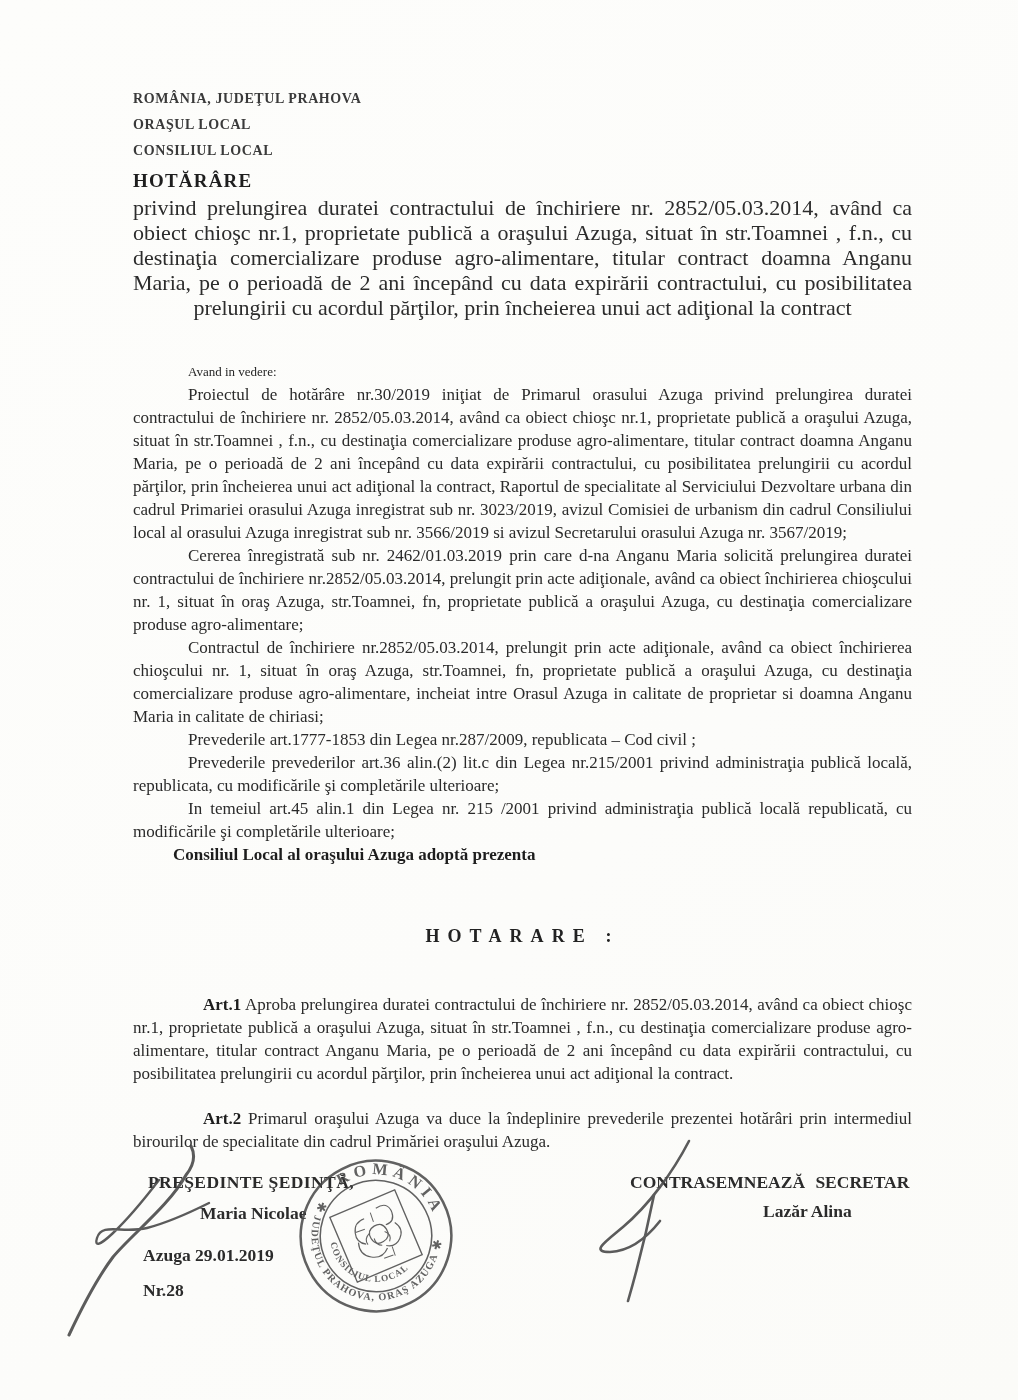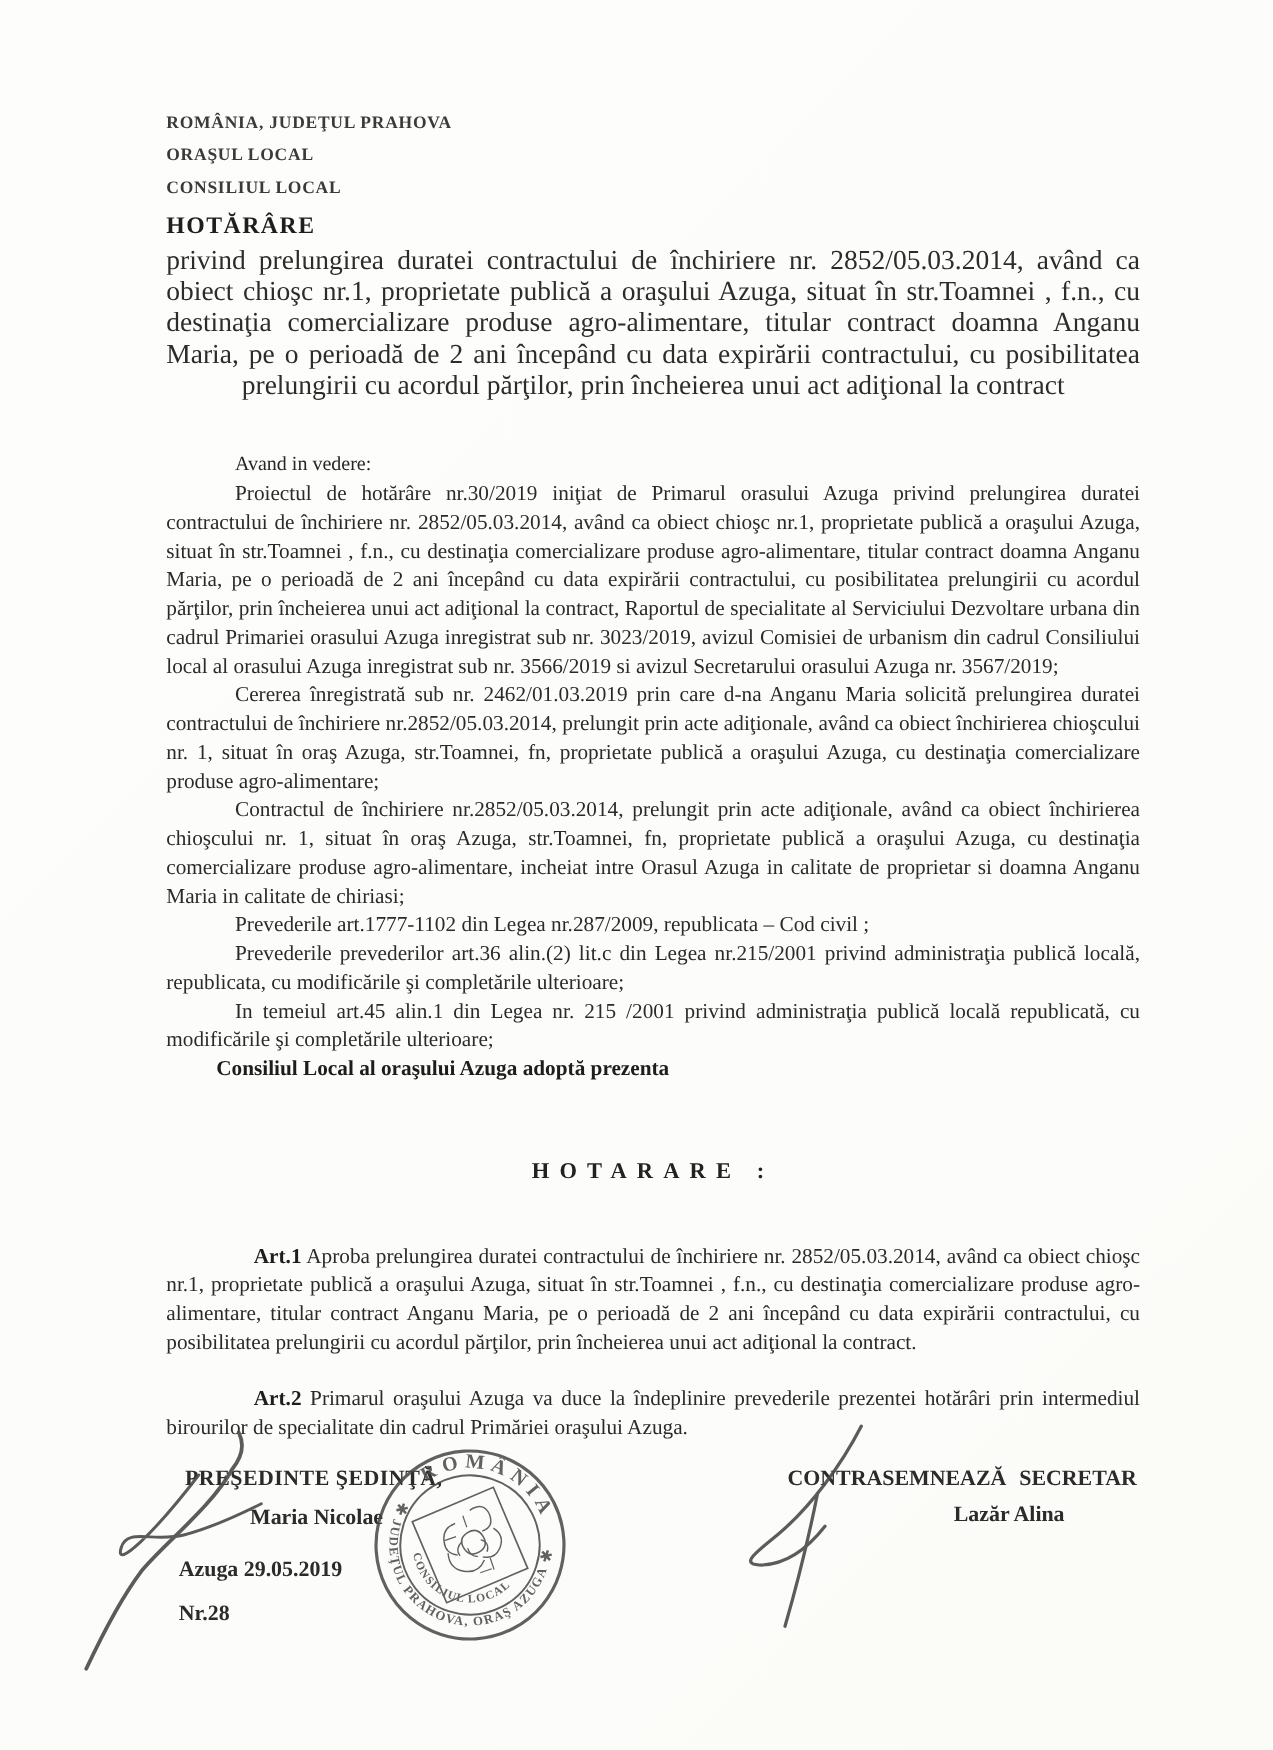--- a/index.html
+++ b/index.html
@@ -37,21 +37,21 @@
   .doc-subtitle {
     margin-top: 3px;
     font-size: 22px;
     line-height: 25px;
     text-align: justify;
     text-align-last: center;
     color: #2c2c2c;
   }
   .preamble { margin-top: 40px; }
   .having-regard {
-    font-size: 16px;
+    font-size: 13px;
     line-height: 23px;
     text-indent: 55px;
   }
   .para {
     font-size: 17px;
     line-height: 23px;
     text-align: justify;
     text-indent: 55px;
     color: #2a2a2a;
   }
@@ -108,36 +108,36 @@
     </div>
 
     <div class="doc-title">HOTĂRÂRE</div>
     <p class="doc-subtitle">privind prelungirea duratei contractului de închiriere nr. 2852/05.03.2014, având ca obiect chioşc nr.1, proprietate publică a oraşului Azuga, situat în str.Toamnei , f.n., cu destinaţia comercializare produse agro-alimentare, titular contract doamna Anganu Maria, pe o perioadă de 2 ani începând cu data expirării contractului, cu posibilitatea prelungirii cu acordul părţilor, prin încheierea unui act adiţional la contract</p>
 
     <div class="preamble">
       <div class="having-regard">Avand in vedere:</div>
       <p class="para">Proiectul de hotărâre nr.30/2019  iniţiat de Primarul orasului Azuga privind prelungirea duratei contractului de închiriere nr. 2852/05.03.2014, având ca obiect chioşc nr.1, proprietate publică a oraşului Azuga, situat în str.Toamnei , f.n., cu destinaţia comercializare produse agro-alimentare, titular contract doamna Anganu Maria, pe o perioadă de 2 ani începând cu data expirării contractului, cu posibilitatea prelungirii cu acordul părţilor, prin încheierea unui act adiţional la contract, Raportul de specialitate al Serviciului Dezvoltare urbana din cadrul Primariei orasului Azuga inregistrat sub nr. 3023/2019, avizul Comisiei de urbanism din cadrul Consiliului local al orasului Azuga inregistrat sub nr. 3566/2019 si avizul Secretarului orasului Azuga nr. 3567/2019;</p>
       <p class="para">Cererea înregistrată sub nr. 2462/01.03.2019  prin care d-na Anganu Maria  solicită prelungirea duratei contractului de închiriere nr.2852/05.03.2014, prelungit prin acte adiţionale, având ca obiect închirierea  chioşcului nr. 1, situat în oraş Azuga, str.Toamnei, fn, proprietate publică a oraşului Azuga, cu destinaţia comercializare  produse agro-alimentare;</p>
       <p class="para">Contractul de închiriere  nr.2852/05.03.2014, prelungit prin acte adiţionale, având ca obiect închirierea  chioşcului nr. 1, situat în oraş Azuga, str.Toamnei, fn, proprietate publică a oraşului Azuga, cu destinaţia comercializare  produse agro-alimentare, incheiat intre Orasul Azuga in calitate de proprietar si doamna Anganu Maria in calitate de chiriasi;</p>
-      <p class="para">Prevederile art.1777-1102 din Legea nr.287/2009, republicata  –  Cod civil ;</p>
+      <p class="para">Prevederile art.1777-1853 din Legea nr.287/2009, republicata  –  Cod civil ;</p>
       <p class="para">Prevederile prevederilor  art.36 alin.(2) lit.c din Legea nr.215/2001 privind administraţia publică locală, republicata, cu modificările şi completările ulterioare;</p>
       <p class="para">In temeiul art.45 alin.1 din Legea nr. 215 /2001 privind administraţia publică locală republicată, cu modificările şi completările ulterioare;</p>
       <div class="adoption">Consiliul Local al oraşului Azuga adoptă prezenta</div>
     </div>
 
     <div class="decision-heading">HOTARARE :</div>
 
     <p class="article article-1"><span class="b">Art.1</span> <span>Aproba prelungirea duratei contractului de închiriere nr. 2852/05.03.2014, având ca obiect chioşc nr.1, proprietate publică a oraşului Azuga, situat în str.Toamnei , f.n., cu destinaţia comercializare produse agro-alimentare, titular contract Anganu Maria, pe o perioadă de 2 ani începând cu data expirării contractului, cu posibilitatea prelungirii cu acordul părţilor, prin încheierea unui act adiţional la contract.</span></p>
     <p class="article article-2"><span class="b">Art.2</span> <span>Primarul oraşului Azuga va duce la îndeplinire prevederile prezentei hotărâri prin intermediul birourilor de specialitate din cadrul Primăriei oraşului Azuga.</span></p>
   </div>
 
   <div class="sig-area">
     <div class="sig-item left-role">PREŞEDINTE ŞEDINŢĂ,</div>
     <div class="sig-item left-name">Maria Nicolae</div>
-    <div class="sig-item place-date">Azuga 29.05.2019</div>
+    <div class="sig-item place-date">Azuga 29.01.2019</div>
     <div class="sig-item doc-number">Nr.28</div>
     <div class="sig-item right-role">CONTRASEMNEAZĂ SECRETAR</div>
     <div class="sig-item right-name">Lazăr Alina</div>
 
     <svg class="stamp-svg" width="166" height="166" viewBox="0 0 170 170">
       <g transform="rotate(18 85 85)" fill="none" stroke="#474747">
         <circle cx="85" cy="85" r="77" stroke-width="2.6"></circle>
         <circle cx="85" cy="85" r="57" stroke-width="1.6"></circle>
         <defs>
           <path id="stTop" d="M 22 85 A 63 63 0 0 1 148 85"></path>

